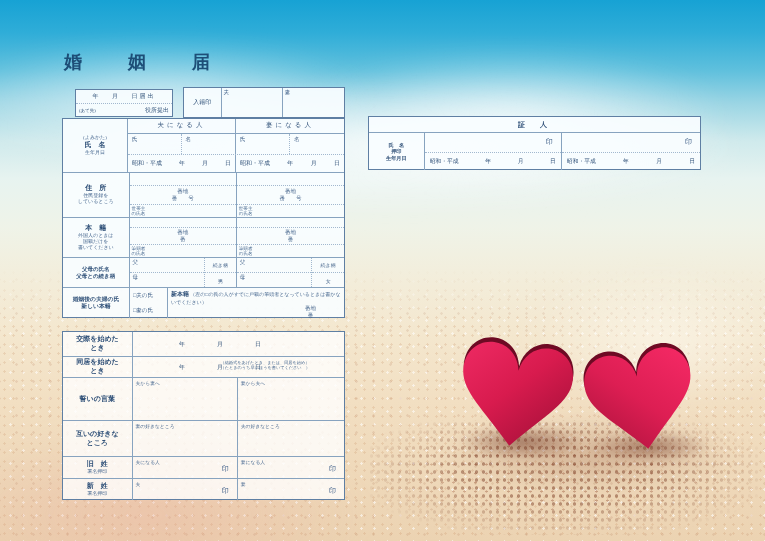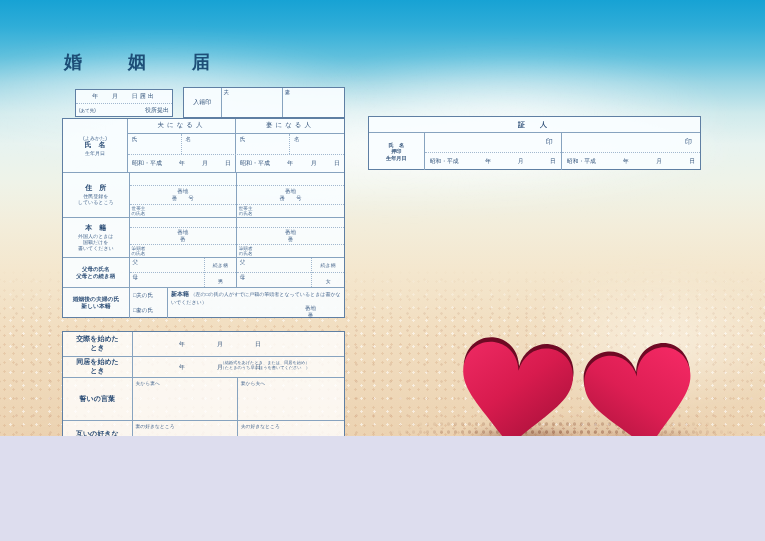--- a/index.html
+++ b/index.html
@@ -1,17 +1,17 @@
 <!DOCTYPE html>
 <html><head>
 <meta charset="utf-8">
 <style>
   html,body{margin:0;padding:0;background:#dde;}
-  .stage{position:relative;width:765px;height:436px;overflow:hidden;
-         font-family:Liberation Sans, sans-serif;color:#2f5078;}
+  .stage{position:relative;width:765px;height:541px;overflow:hidden;
+         font-family:Liberation Serif, serif;color:#2f5078;}
   .stage *{box-sizing:border-box;}
 
   
   .sky{position:absolute;inset:0;background:
     linear-gradient(180deg,#17a2d4 0%,#2fadd8 6%,#5fc0dd 13%,#9ad5e4 19%,
       #cfeaec 26%,#e7f3f0 33%,#eff3e8 42%,#f3edda 52%,#f4e7ce 62%,
       #f2dfc2 74%,#efd9ba 87%,#ecd3b2 100%);}
   .cloud{position:absolute;border-radius:50%;filter:blur(13px);}
   .c1{left:-50px;top:42px;width:430px;height:120px;background:radial-gradient(ellipse,rgba(255,255,255,.62),rgba(255,255,255,0) 72%);}
   .c2{left:290px;top:52px;width:440px;height:135px;background:radial-gradient(ellipse,rgba(255,255,255,.7),rgba(255,255,255,0) 72%);}

